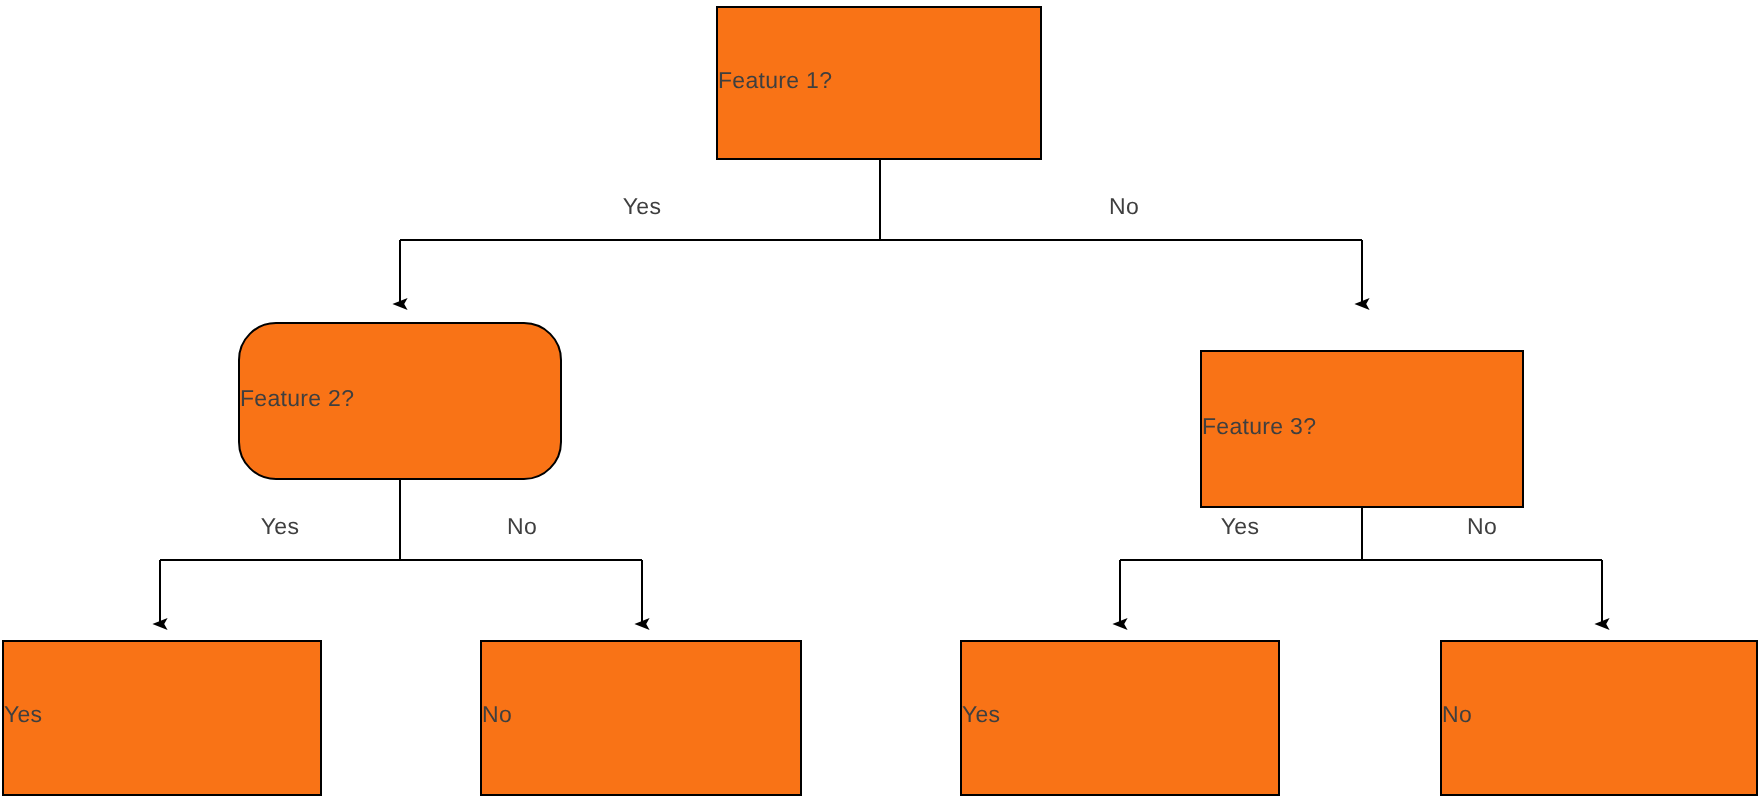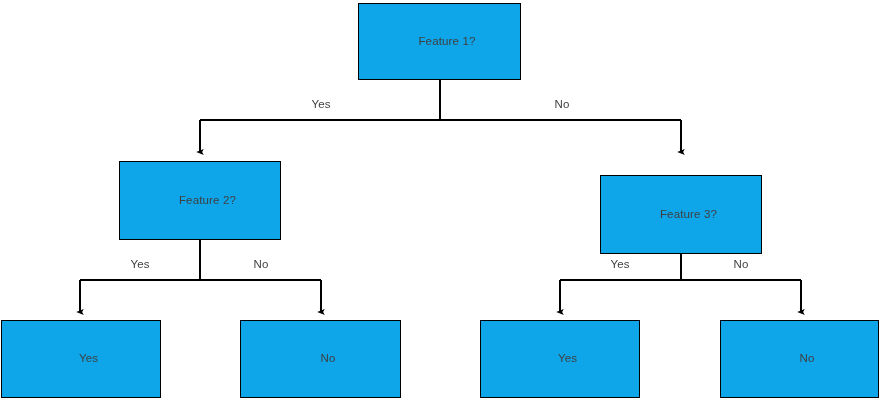--- a/index.html
+++ b/index.html
@@ -21,26 +21,24 @@
   #edges-layer {
     position: absolute;
     left: 0;
     top: 0;
     width: 881px;
     height: 401px;
   }
   .node-box {
     position: absolute;
     box-sizing: border-box;
-    background: #0ea5e9;
+    background: #f97316;
     border: 1.4px solid #000000;
     display: flex;
     align-items: center;
-    justify-content: center;
-    padding-left: 15px;
   }
   .node-label {
     font-family: "Liberation Sans", sans-serif;
     font-size: 11.5px;
     color: #3f3f3f;
     line-height: 1.2;
     letter-spacing: 0.15px;
     white-space: nowrap;
     text-align: center;
   }
@@ -84,21 +82,21 @@
       <path d="M 560 280 L 801 280"></path>
       <path d="M 560 280 L 560 312" marker-end="url(#arrowhead)"></path>
       <path d="M 801 280 L 801 312" marker-end="url(#arrowhead)"></path>
     </g>
   </svg>
 
   <div class="node-box" style="left:358px; top:3px; width:163px; height:77px;">
     <span class="node-label">Feature 1?</span>
   </div>
 
-  <div class="node-box" style="left:119px; top:161px; width:162px; height:79px;">
+  <div class="node-box" style="left:119px; top:161px; width:162px; height:79px;border-radius:19px;">
     <span class="node-label">Feature 2?</span>
   </div>
 
   <div class="node-box" style="left:600px; top:161px; width:162px; height:79px;margin-top:14px;">
     <span class="node-label">Feature 3?</span>
   </div>
 
   <div class="node-box" style="left:1px; top:320px; width:160px; height:78px;">
     <span class="node-label">Yes</span>
   </div>

